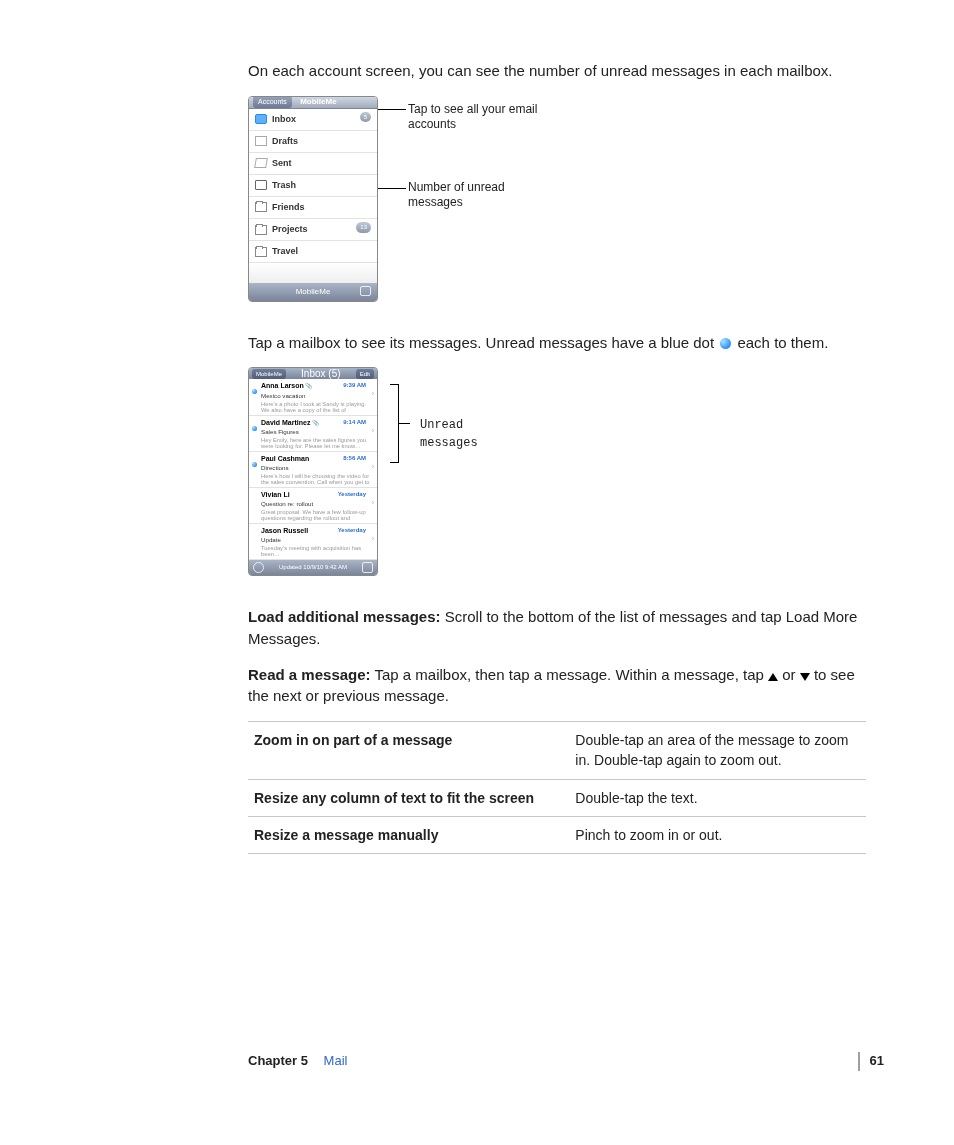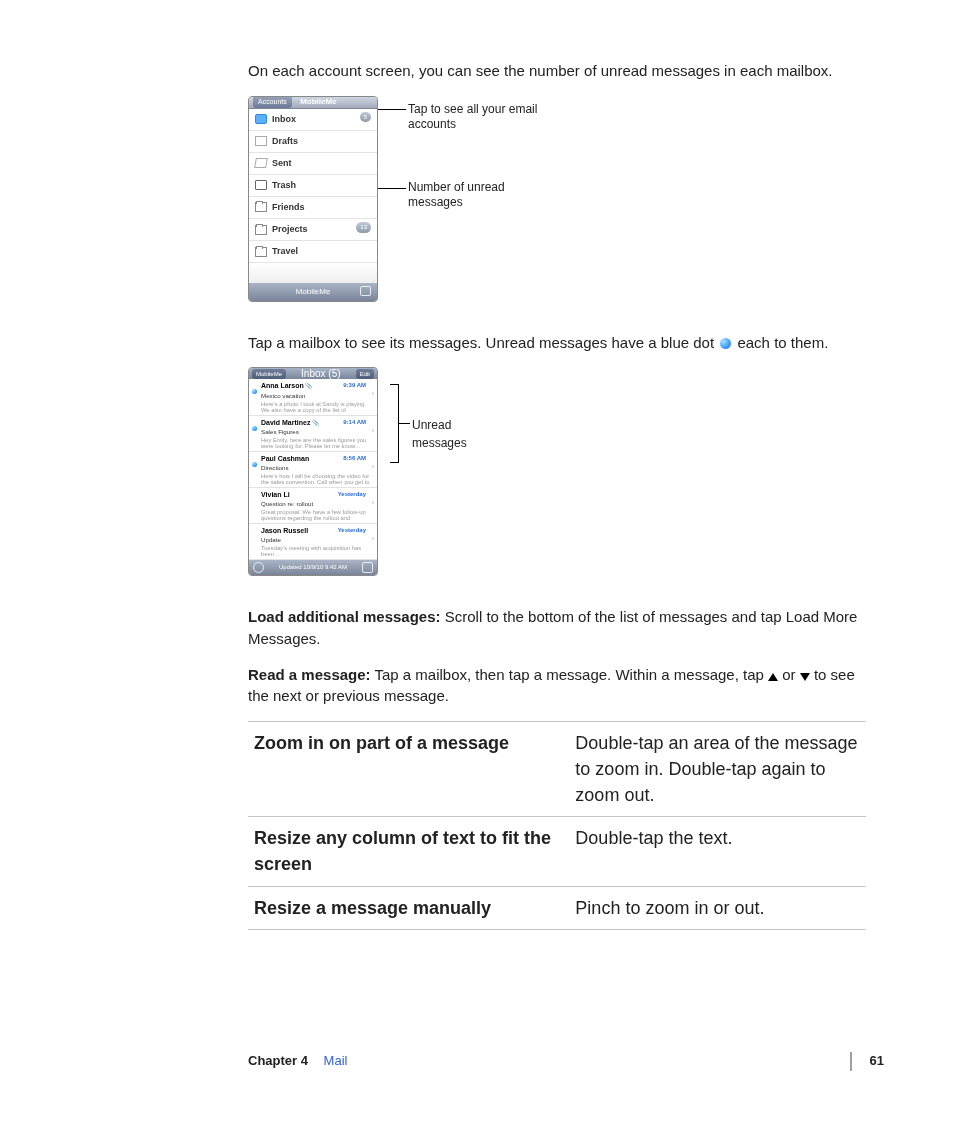--- a/index.html
+++ b/index.html
@@ -154,39 +154,39 @@
     color:#fff;
     font-size:6px;
     display:flex; align-items:center;
     padding:2px 4px;
     justify-content:space-between;
   }
   .inb-footer .refresh { width:9px; height:9px; border:1px solid rgba(255,255,255,.8); border-radius:50%; position:relative; }
   .inb-footer .compose { width:9px; height:9px; border:1px solid rgba(255,255,255,.8); border-radius:2px; }
   
   .callouts-inb { position:relative; margin-left:10px; font-size:12px; }
-  .callouts-inb .label { position:absolute; top:50px; left:24px; }
+  .callouts-inb .label { position:absolute; top:50px; left:32px;font-family:Liberation Mono, monospace; }
   .callouts-inb .bracket {
     position:absolute;
     left:2px; top:17px;
     width:8px; height:77px;
     border-right:1px solid #000;
     border-top:1px solid #000;
     border-bottom:1px solid #000;
   }
   .callouts-inb .conn {
     position:absolute;
     left:10px; top:56px;
     width:12px; height:1px; background:#000;
   }
   
   table.instructions {
     width:100%;
     border-collapse:collapse;
-    font-size:18px;
+    font-size:14px;
     margin-top:6px;
   }
   table.instructions td {
     padding:8px 6px;
     vertical-align:top;
     border-top:1px solid #c6c6c6;
   }
   table.instructions tr:last-child td { border-bottom:1px solid #c6c6c6; }
   table.instructions td:first-child { font-weight:600; width:52%; }
   
@@ -197,21 +197,21 @@
     right:70px;
     display:flex;
     align-items:center;
     justify-content:space-between;
     font-size:13px;
   }
   .page-footer .left .chapter { font-weight:600; }
   .page-footer .left .title { color:#3366cc; margin-left:12px; }
   .page-footer .right {
     border-left:2px solid #a0a0a0;
-    padding-left:18px;
+    padding-left:10px;
     font-weight:600;
     text-align:center;
   }
   
   .tri-up, .tri-down {
     display:inline-block;
     width:0; height:0;
     border-left:5.5px solid transparent;
     border-right:5.5px solid transparent;
     vertical-align:-1px;
@@ -365,19 +365,19 @@
     </tr>
     <tr>
       <td>Resize a message manually</td>
       <td>Pinch to zoom in or out.</td>
     </tr>
   </tbody>
     </table>
 
   <div class="page-footer">
     <div class="left">
-      <span class="chapter">Chapter 4</span>
+      <span class="chapter">Chapter 5</span>
       <span class="title">Mail</span>
     </div>
     <div class="right">61</div>
   </div>
 
 </div>
 
 </body></html>

